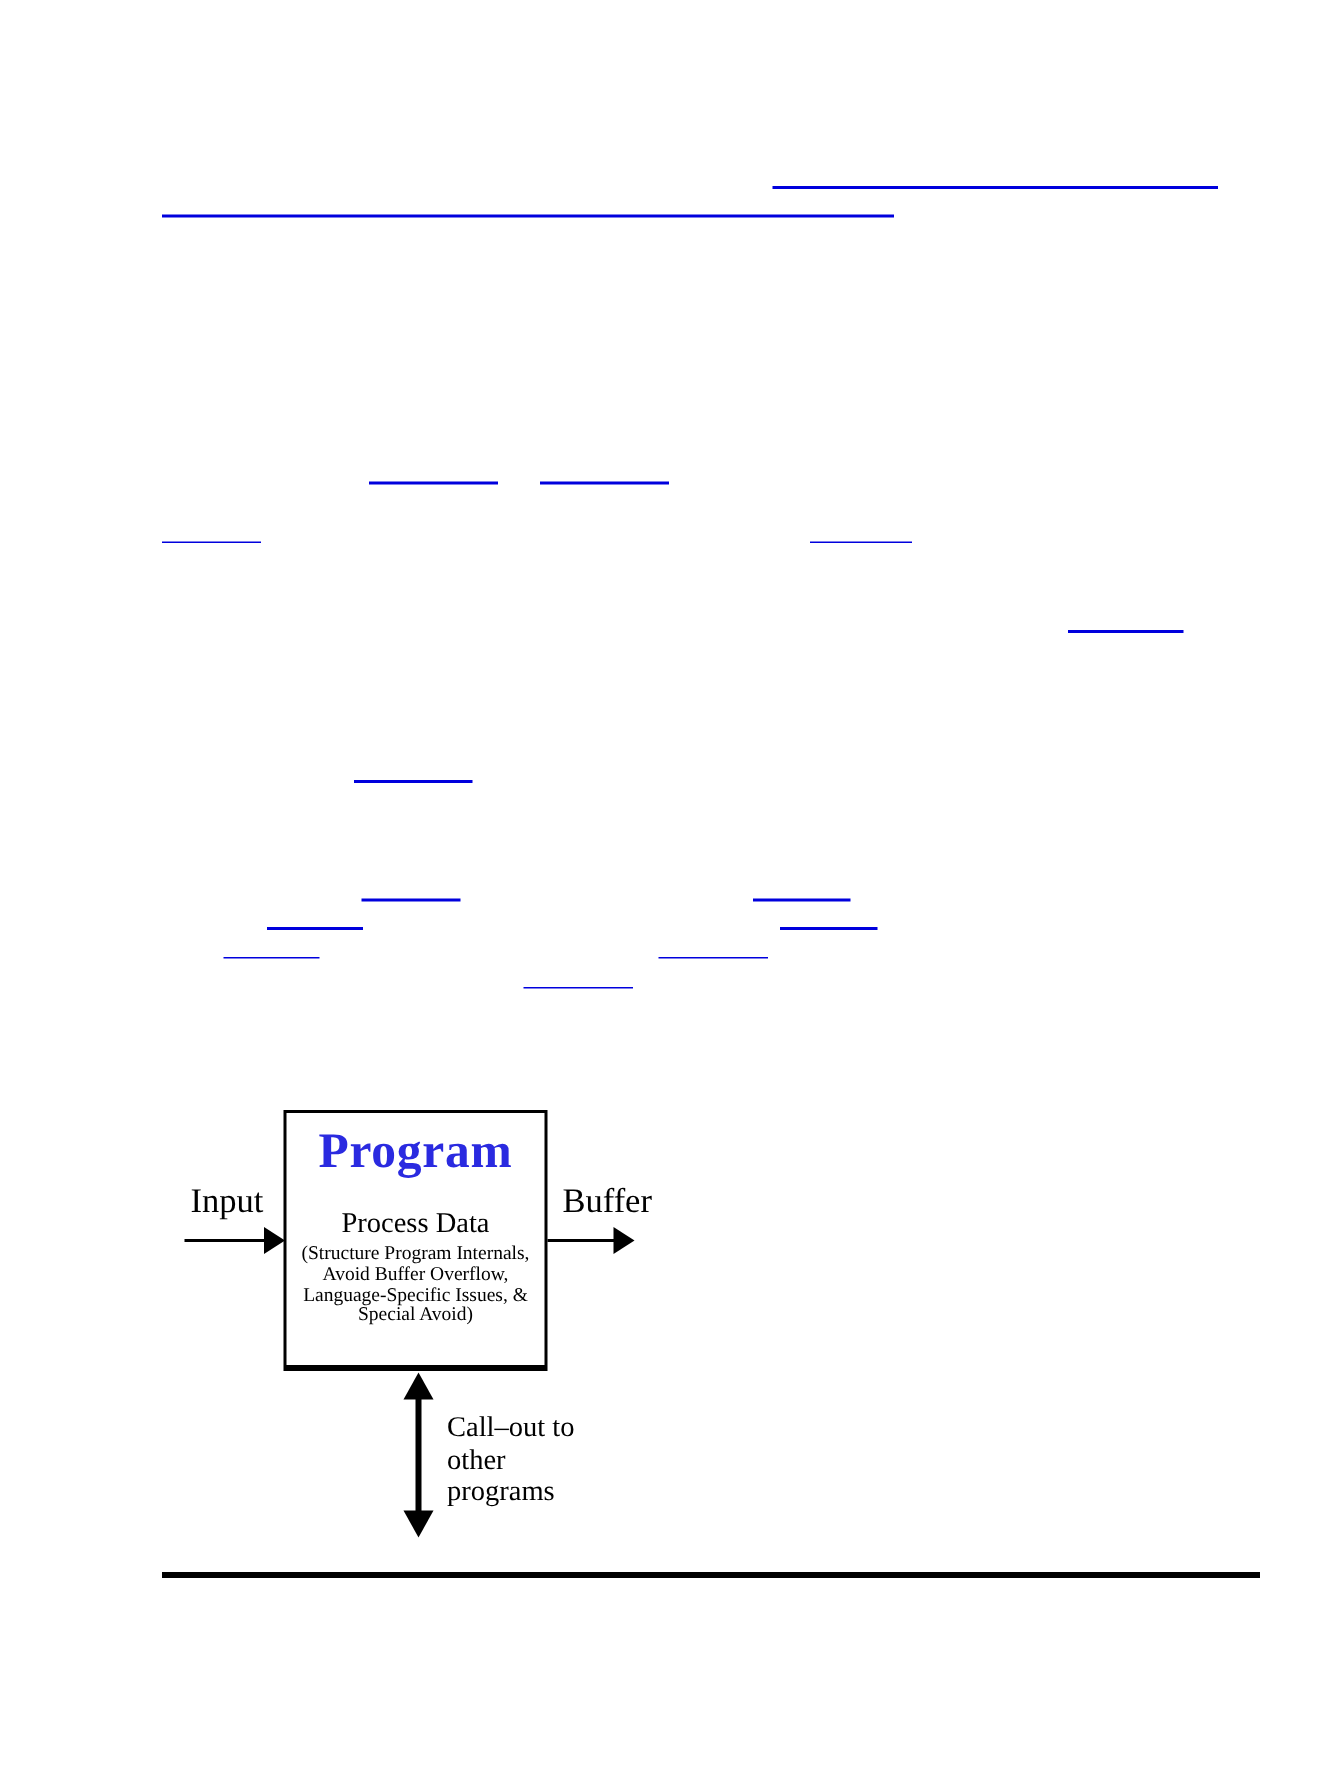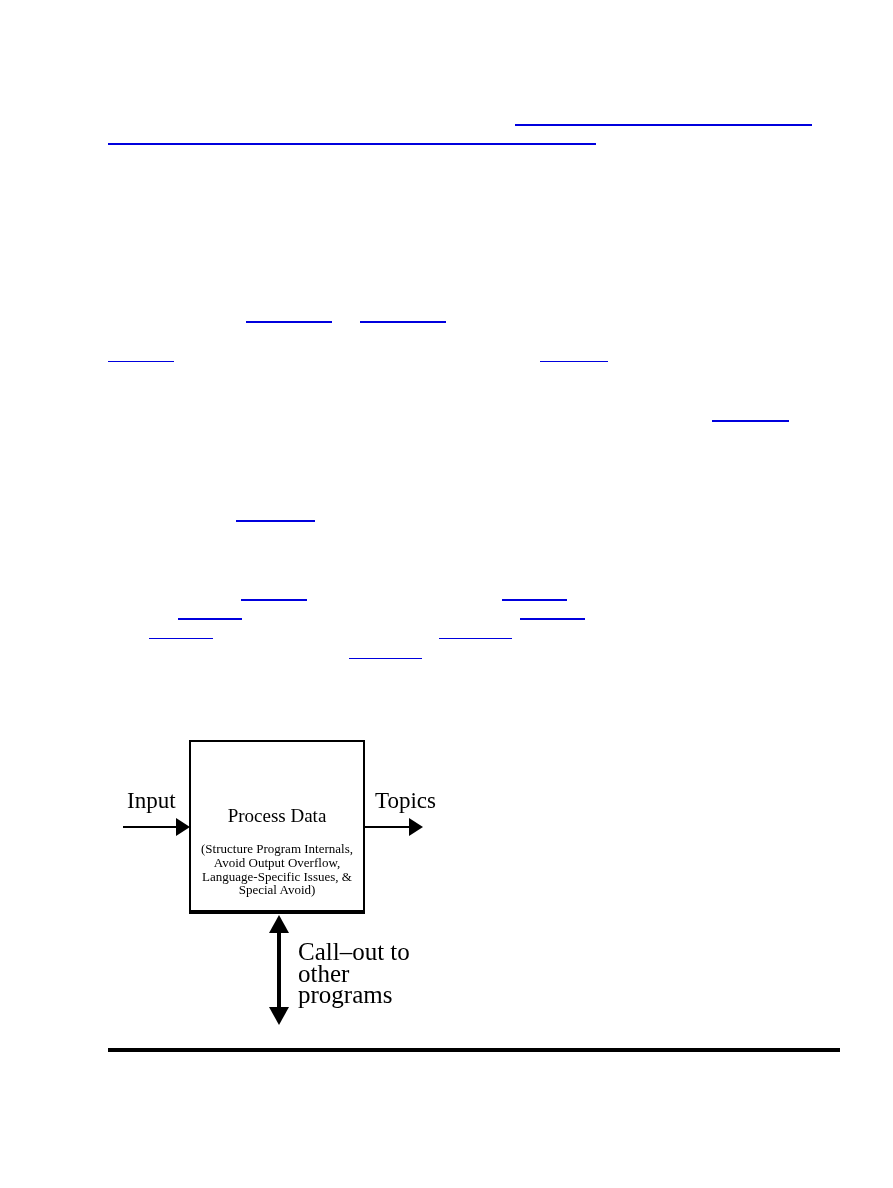--- a/index.html
+++ b/index.html
@@ -33,21 +33,21 @@
     font-size: 33px; line-height: 1;
     font-weight: bold;
     color: var(--program-blue, #2a2ae0);
     letter-spacing: 0.5px;
   }
   .pprocess {
     position: absolute; left: 0; right: 0; top: 64px;
     font-size: 19px; line-height: 1;
   }
   .pdetails {
-    position: absolute; left: 0; right: 0; top: 100px;
+    position: absolute; left: 0; right: 0; top: 86px;
     font-size: 13px; line-height: 13.8px;
   }
   .io-label {
     position: absolute;
     font-size: 23px; line-height: 1; text-align: right;
   }
   .arrow-line { position: absolute; background: #000; }
   .arrow-head-right {
     position: absolute; width: 0; height: 0;
     border-left: 14px solid #000;
@@ -61,21 +61,21 @@
     border-right: 10px solid transparent;
   }
   .arrow-head-down {
     position: absolute; width: 0; height: 0;
     border-top: 18px solid #000;
     border-left: 10px solid transparent;
     border-right: 10px solid transparent;
   }
   .callout {
     position: absolute; left: 298px; top: 941px;
-    font-size: 25px; line-height: 21.5px;
+    font-size: 19px; line-height: 21.5px;
     white-space: nowrap;
   }
   .hrule {
     position: absolute;
     left: 108px; top: 1048px;
     width: 732px; height: 4px;
     background: #000;
   }
 </style>
 </head>
@@ -97,34 +97,35 @@
       <div class="link-underline" style="left: 178px; top: 618px; width: 64px; height: 2px;"></div>
       <div class="link-underline" style="left: 520px; top: 618px; width: 65px; height: 2px;"></div>
       <div class="link-underline" style="left: 149px; top: 638px; width: 64px; height: 1px;"></div>
       <div class="link-underline" style="left: 439px; top: 638px; width: 73px; height: 1px;"></div>
       <div class="link-underline" style="left: 349px; top: 658px; width: 73px; height: 1px;"></div>
     </div>
 
   <div>
 
     <div class="pbox">
+      <div class="ptitle">Program</div>
       <div class="pprocess">Process Data</div>
       <div class="pdetails" id="details-lines">
           <div>(Structure Program Internals,</div>
-          <div>Avoid Output Overflow,</div>
+          <div>Avoid Buffer Overflow,</div>
           <div>Language-Specific Issues, &amp;</div>
           <div>Special Avoid)</div>
         </div>
     </div>
 
     <div class="io-label" style="left:127px; top:789px;">Input</div>
     <div class="arrow-line" style="left:123px; top:826px; width:54px; height:2px;"></div>
     <div class="arrow-head-right" style="left:176px; top:818px;"></div>
 
-    <div class="io-label" style="left:375px; top:789px;">Topics</div>
+    <div class="io-label" style="left:375px; top:789px;">Buffer</div>
     <div class="arrow-line" style="left:365px; top:826px; width:45px; height:2px;"></div>
     <div class="arrow-head-right" style="left:409px; top:818px;"></div>
 
     <div class="arrow-head-up" style="left:269px; top:915px;"></div>
     <div class="arrow-line" style="left:277px; top:932px; width:4px; height:76px;"></div>
     <div class="arrow-head-down" style="left:269px; top:1007px;"></div>
 
     <div class="callout" id="callout-lines">
         <div>Call–out to</div>
         <div>other</div>

